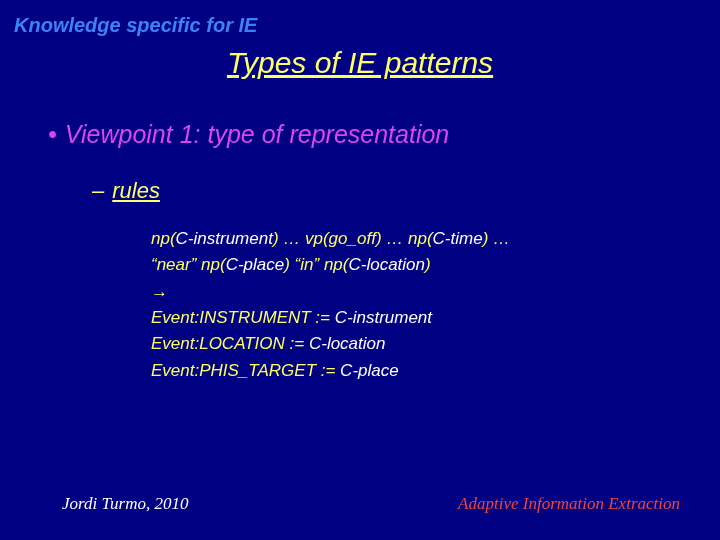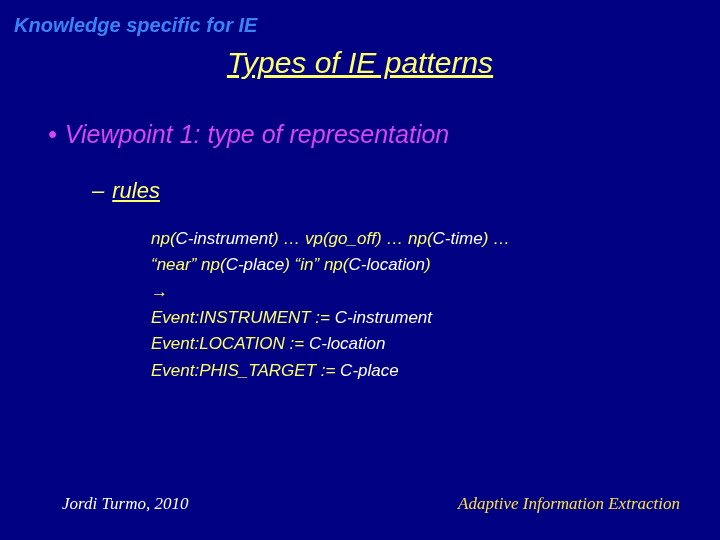--- a/index.html
+++ b/index.html
@@ -67,21 +67,21 @@
     font-size: 17px;
     color: #ffffff;
     margin-left: 8px;
   }
   .footer-right {
     position: absolute;
     bottom: 26px;
     right: 40px;
     font-family: Georgia, 'Times New Roman', serif;
     font-size: 17px;
-    color: #fde047;
+    color: #ef4444;
   }
 </style>
 </head>
 <body>
 
 <div class="header-label">Knowledge specific for IE</div>
 
 <div class="title">Types of IE patterns</div>
 
 <div class="bullet1">

